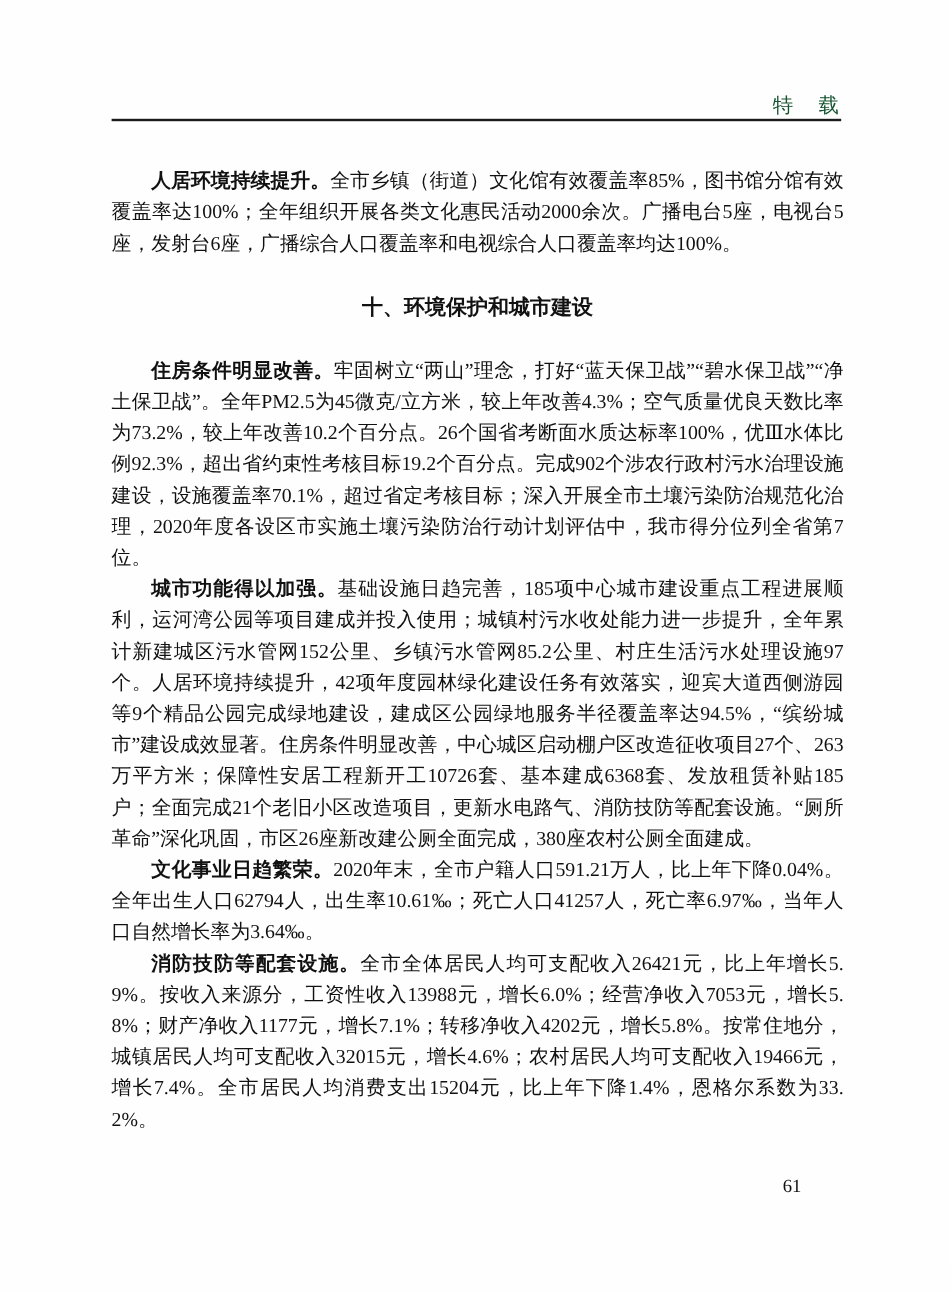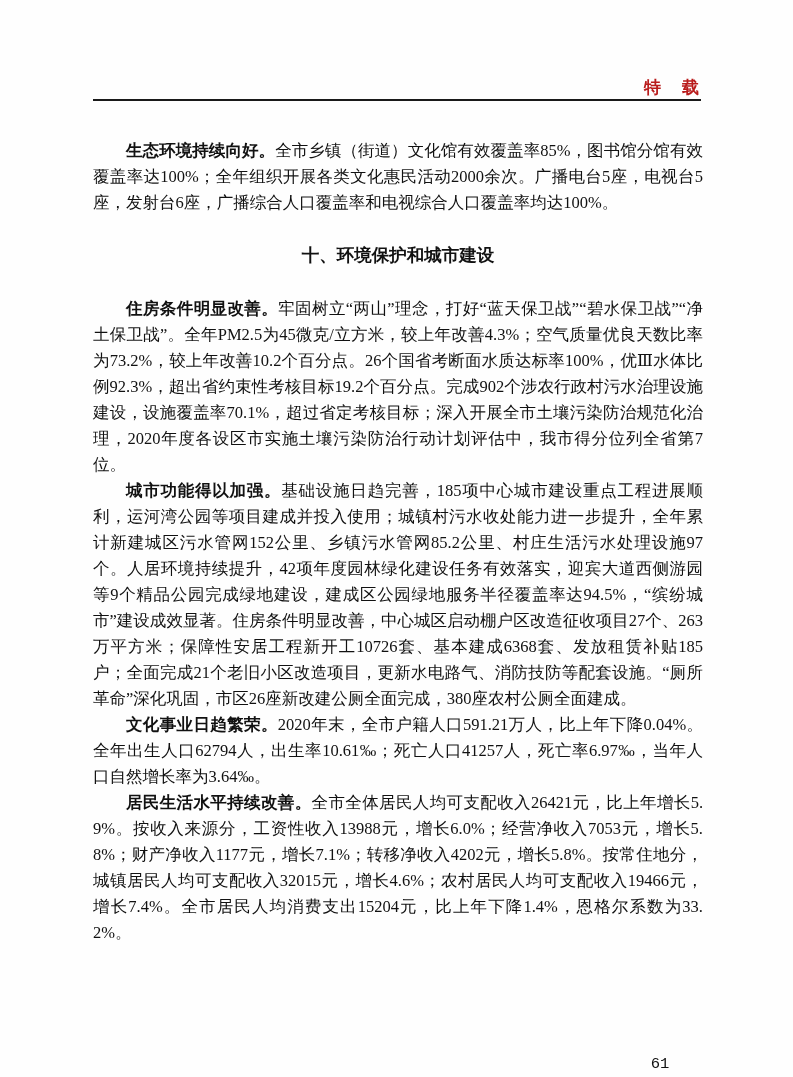--- a/index.html
+++ b/index.html
@@ -18,24 +18,24 @@
   }
   .page-header {
     position: absolute;
     top: 76px;
     left: 93px;
     right: 92px;
     text-align: right;
   }
   .header-title {
     font-family: "Liberation Sans", "DejaVu Sans", sans-serif;
-    font-weight: bold;
+    font-weight: normal;
     font-size: 17px;
     letter-spacing: 2px;
-    color: #b91c1c;
+    color: #14532d;
   }
   .header-rule {
     position: absolute;
     top: 99px;
     left: 93px;
     right: 92px;
     height: 2px;
     background: #1a1a1a;
   }
   .content {
@@ -53,62 +53,62 @@
     text-indent: 2em;
     word-break: break-all;
   }
   .para .lead {
     font-weight: bold;
     font-family: "DejaVu Serif", "Liberation Serif", serif;
   }
   .section-heading {
     margin: 27px 0 27px 0;
     text-align: center;
-    font-family: Liberation Mono, monospace;
+    font-family: Liberation Serif, serif;
     font-weight: bold;
     font-size: 17.5px;
     line-height: 26px;
     text-indent: 0;
   }
   .page-footer {
     position: absolute;
-    top: 1055px;
+    top: 980px;
     left: 640px;
     width: 40px;
     text-align: center;
     font-size: 15.5px;
-    font-family: Liberation Mono, monospace;
+    font-family: Liberation Serif, serif;
   }
 </style>
 </head>
 <body>
 
 <div class="page">
 
   <header class="page-header">
     <span class="header-title">特　载</span>
   </header>
 
   <div class="header-rule"></div>
 
   <main class="content">
 
-    <p class="para"><span class="lead">生态环境持续向好。</span><span>全市乡镇（街道）文化馆有效覆盖率85%，图书馆分馆有效覆盖率达100%；全年组织开展各类文化惠民活动2000余次。广播电台5座，电视台5座，发射台6座，广播综合人口覆盖率和电视综合人口覆盖率均达100%。</span></p>
+    <p class="para"><span class="lead">人居环境持续提升。</span><span>全市乡镇（街道）文化馆有效覆盖率85%，图书馆分馆有效覆盖率达100%；全年组织开展各类文化惠民活动2000余次。广播电台5座，电视台5座，发射台6座，广播综合人口覆盖率和电视综合人口覆盖率均达100%。</span></p>
 
 
     <h2 class="section-heading">十、环境保护和城市建设</h2>
 
     <p class="para"><span class="lead">住房条件明显改善。</span><span>牢固树立“两山”理念，打好“蓝天保卫战”“碧水保卫战”“净土保卫战”。全年PM2.5为45微克/立方米，较上年改善4.3%；空气质量优良天数比率为73.2%，较上年改善10.2个百分点。26个国省考断面水质达标率100%，优Ⅲ水体比例92.3%，超出省约束性考核目标19.2个百分点。完成902个涉农行政村污水治理设施建设，设施覆盖率70.1%，超过省定考核目标；深入开展全市土壤污染防治规范化治理，2020年度各设区市实施土壤污染防治行动计划评估中，我市得分位列全省第7位。</span></p>
 
     <p class="para"><span class="lead">城市功能得以加强。</span><span>基础设施日趋完善，185项中心城市建设重点工程进展顺利，运河湾公园等项目建成并投入使用；城镇村污水收处能力进一步提升，全年累计新建城区污水管网152公里、乡镇污水管网85.2公里、村庄生活污水处理设施97个。人居环境持续提升，42项年度园林绿化建设任务有效落实，迎宾大道西侧游园等9个精品公园完成绿地建设，建成区公园绿地服务半径覆盖率达94.5%，“缤纷城市”建设成效显著。住房条件明显改善，中心城区启动棚户区改造征收项目27个、263万平方米；保障性安居工程新开工10726套、基本建成6368套、发放租赁补贴185户；全面完成21个老旧小区改造项目，更新水电路气、消防技防等配套设施。“厕所革命”深化巩固，市区26座新改建公厕全面完成，380座农村公厕全面建成。</span></p>
 
 
     <p class="para"><span class="lead">文化事业日趋繁荣。</span><span>2020年末，全市户籍人口591.21万人，比上年下降0.04%。全年出生人口62794人，出生率10.61‰；死亡人口41257人，死亡率6.97‰，当年人口自然增长率为3.64‰。</span></p>
 
-    <p class="para"><span class="lead">居民生活水平持续改善。</span><span>全市全体居民人均可支配收入26421元，比上年增长5.9%。按收入来源分，工资性收入13988元，增长6.0%；经营净收入7053元，增长5.8%；财产净收入1177元，增长7.1%；转移净收入4202元，增长5.8%。按常住地分，城镇居民人均可支配收入32015元，增长4.6%；农村居民人均可支配收入19466元，增长7.4%。全市居民人均消费支出15204元，比上年下降1.4%，恩格尔系数为33.2%。</span></p>
+    <p class="para"><span class="lead">消防技防等配套设施。</span><span>全市全体居民人均可支配收入26421元，比上年增长5.9%。按收入来源分，工资性收入13988元，增长6.0%；经营净收入7053元，增长5.8%；财产净收入1177元，增长7.1%；转移净收入4202元，增长5.8%。按常住地分，城镇居民人均可支配收入32015元，增长4.6%；农村居民人均可支配收入19466元，增长7.4%。全市居民人均消费支出15204元，比上年下降1.4%，恩格尔系数为33.2%。</span></p>
 
   </main>
 
   <footer class="page-footer">
     <span>61</span>
   </footer>
 
 </div>
 
 </body></html>

